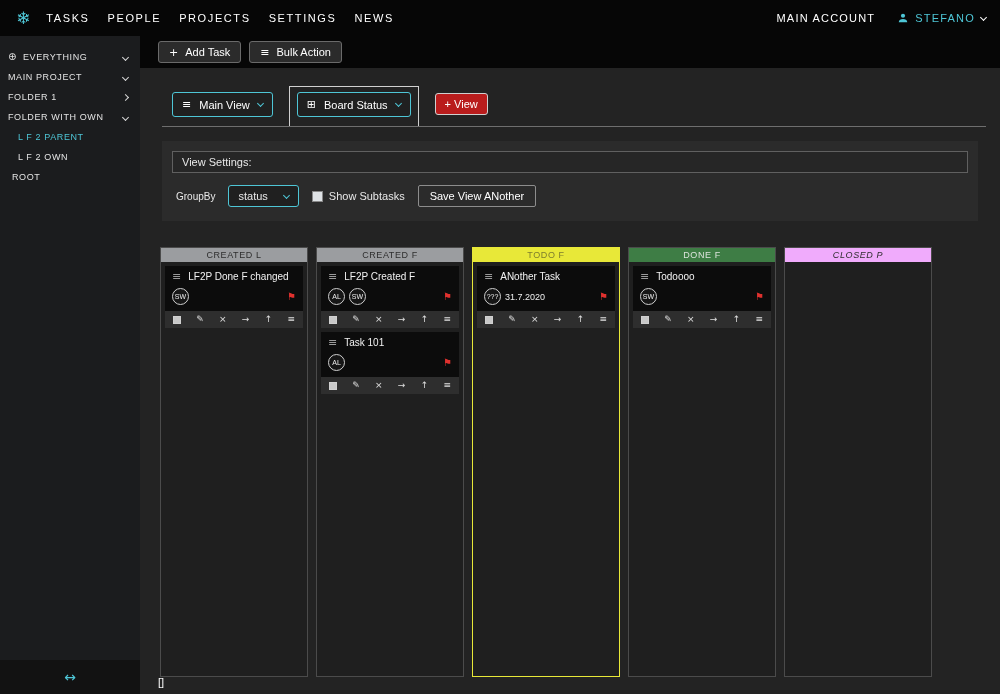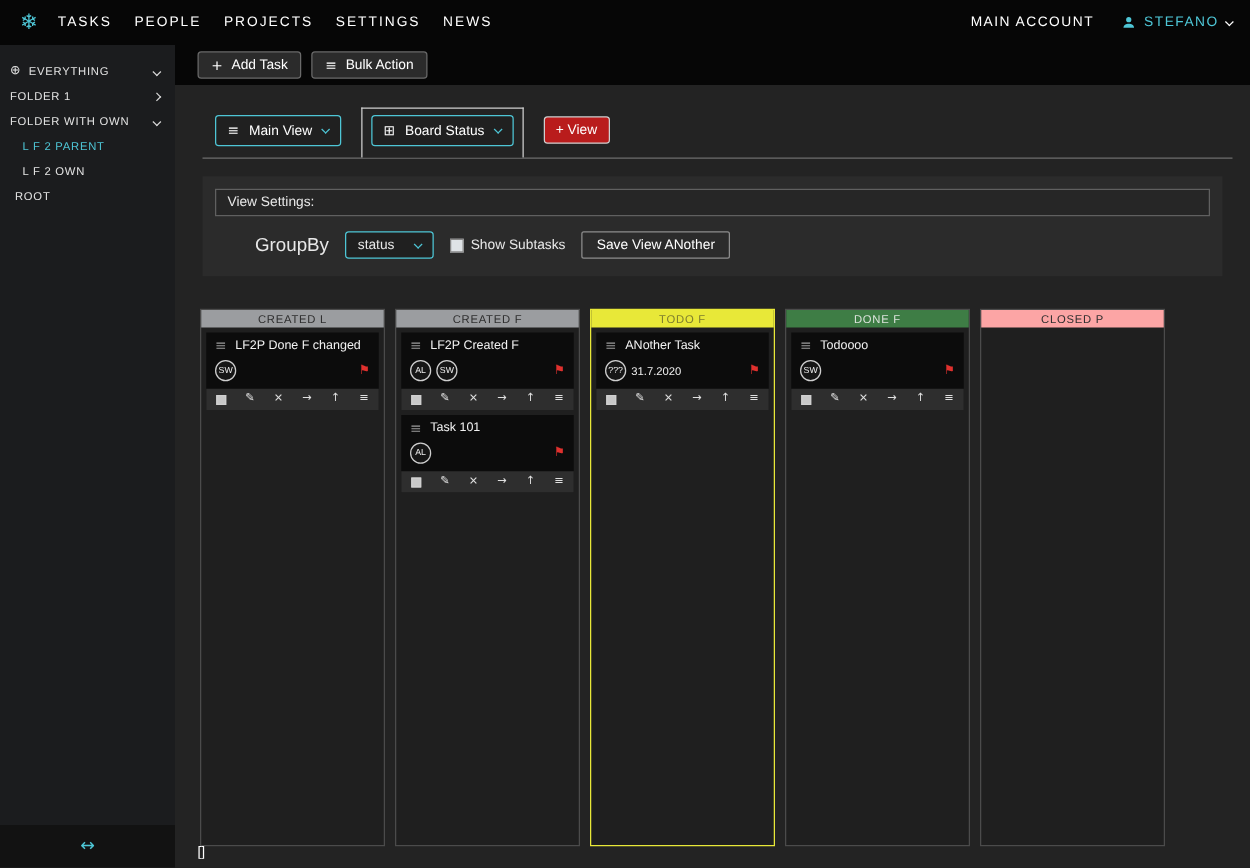--- a/index.html
+++ b/index.html
@@ -96,21 +96,21 @@
     margin-bottom:11px; font-family:"Liberation Sans", sans-serif;
   }
 
   
   .settings-panel { margin:14px 22px 0 22px; background:#2b2b2b; padding:10px 10px 14px; }
   .vs-title {
     border:1px solid #606060; background:#262626; font-size:11px;
     padding:4px 9px; color:#e8e8e8;
   }
   .vs-row { display:flex; align-items:center; gap:13px; margin-top:12px; padding-left:4px; }
-  .vs-label { font-size:15px;margin-left:28px; }
+  .vs-label { font-size:10px; }
   .select {
     border:1px solid var(--accent); border-radius:3px; background:#202020;
     padding:4px 9px; display:inline-flex; align-items:center; gap:16px;
     font-size:11px; cursor:pointer;
   }
   .cb-wrap { display:inline-flex; align-items:center; gap:6px; font-size:11px; cursor:default; }
   .checkbox {
     appearance:none; width:11px; height:11px; background:#dfe3e6;
     border:1px solid #888; cursor:pointer; margin:0;
   }
@@ -182,20 +182,24 @@
   </div>
 </header>
 
 <aside class="sidebar">
   <div class="side-item">
     <span class="globe glyph">⊕</span>
     <span>EVERYTHING</span>
     <span class="chevslot"><span class="chev"></span></span>
   </div>
   <div class="side-item">
+    <span>MAIN PROJECT</span>
+    <span class="chevslot"><span class="chev"></span></span>
+  </div>
+  <div class="side-item">
     <span>FOLDER 1</span>
     <span class="chevslot"><span class="chev right"></span></span>
   </div>
   <div class="side-item">
     <span>FOLDER WITH OWN</span>
     <span class="chevslot"><span class="chev"></span></span>
   </div>
   <div class="side-item lvl1 selected">
     <span>L F 2 PARENT</span>
   </div>
@@ -374,21 +378,21 @@
           <span class="action-icon glyph">✎</span>
           <span class="action-icon glyph">×</span>
           <span class="action-icon glyph">→</span>
           <span class="action-icon glyph">↑</span>
           <span class="action-icon glyph">≡</span>
         </div>
       </div>
     </div>
 
     <div class="column" style="border-color: rgb(75, 75, 75);">
-      <div class="col-header" style="background: #fca5a5; color: rgb(46, 46, 46);">
+      <div class="col-header" style="background: #f0abfc; color: rgb(46, 46, 46); font-style: italic;">
         <span>CLOSED P</span>
       </div>
     </div>
 
   </div>
 
   <div class="bottom-note">[]</div>
 </div>
 
 </body></html>

